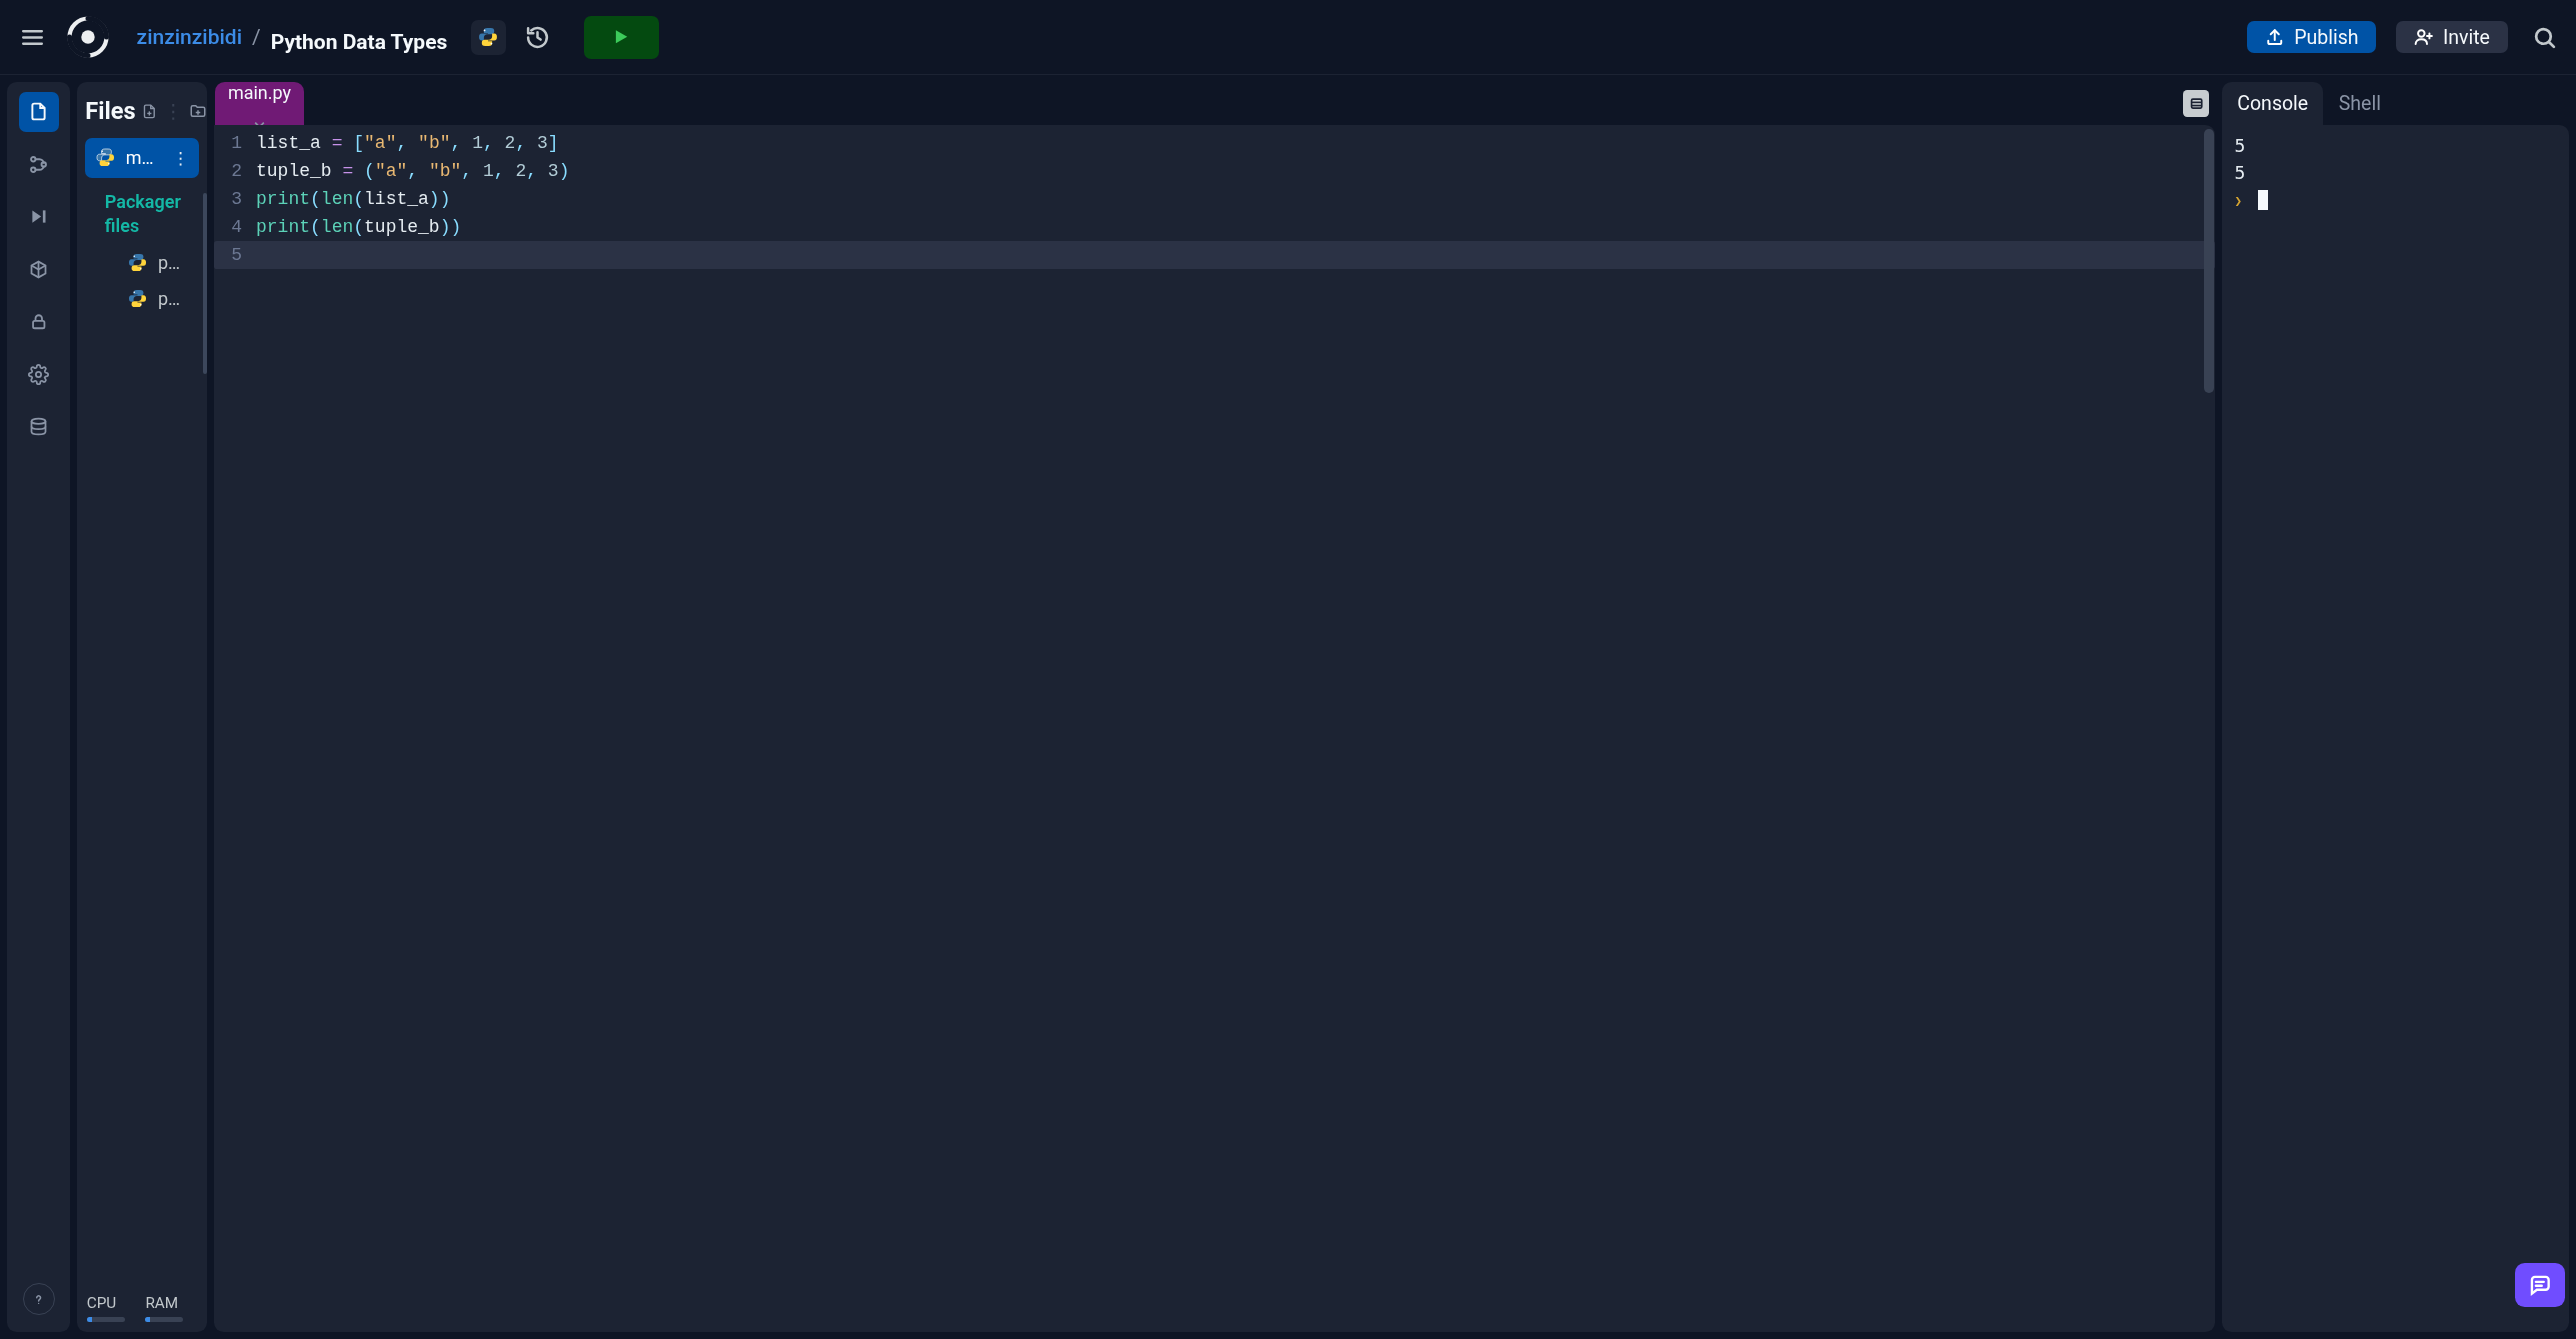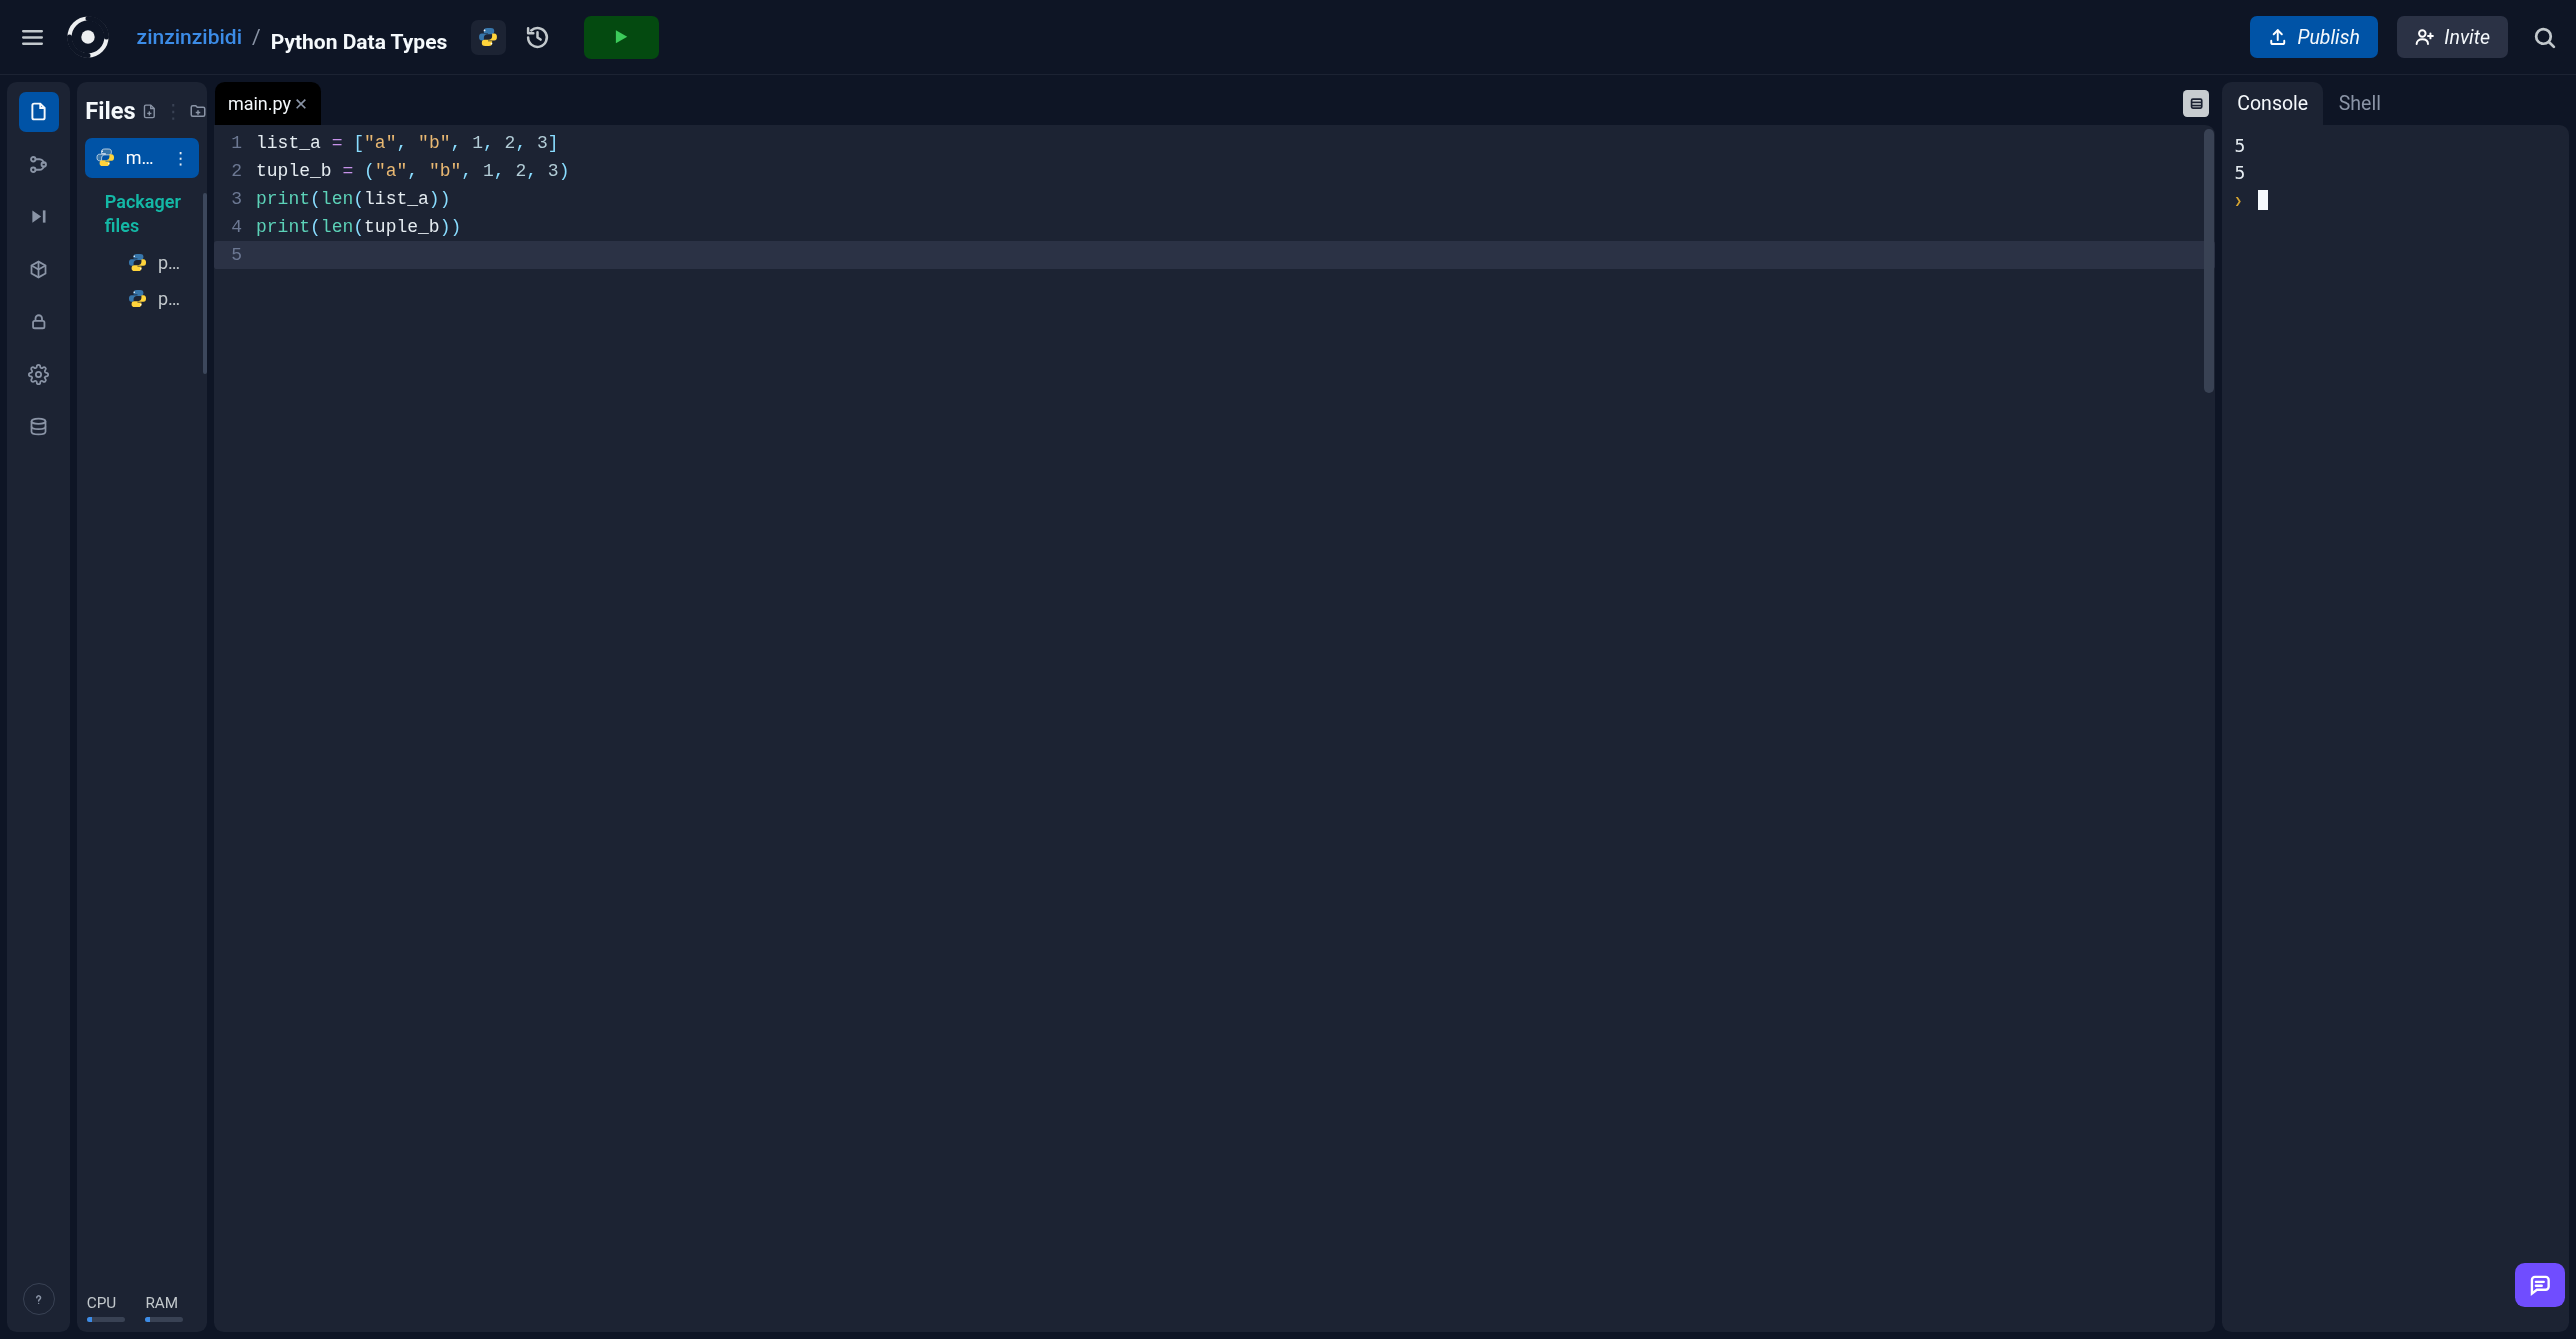--- a/index.html
+++ b/index.html
@@ -58,27 +58,26 @@
     background: #044A10;
     cursor: pointer;
   }
   .run-btn svg { width: 19.5px; height: 19.5px; }
 
   .topbar-spacer { flex: 1; }
 
   .pill-btn {
     display:inline-flex; align-items:center;
     gap: 9.7px;
-    height: 42px;
+    height: 32px;
     padding: 0 18px;
     border-radius: 7px;
     font-size: 19.5px;
     color: #F5F9FC;
     cursor: pointer;
-    font-style: italic;
   }
   .pill-primary { background: #0053A6; }
   .pill-muted   { background: #2B3245; margin-left: 11px; }
   .search-btn { margin-left: 8.3px; }
 
   
   .main {
     flex: 1;
     display: flex;
     min-height: 0;
@@ -188,25 +187,26 @@
   }
   .editor-tabs {
     display:flex; align-items:center;
     height: 43px;
     padding-left: 1.4px;
   }
   .editor-tab {
     display:flex; align-items:center;
     height: 100%;
     padding: 0 12.5px;
-    gap: 3px;
-    background:#000000;
+    gap: 14px;
+    background:#701a75;
     border-radius: 9.7px 9.7px 0 0;
     font-size: 18px;
     cursor:pointer;
+    flex-direction:column;
   }
   .editor-tab .close-x { color:#8A94A6; font-size:16.7px; cursor:pointer; }
   .editor-actions { margin-left:auto; margin-right:5.6px;}
   .panel-icon {
     width:26.4px; height:26.4px;
     background:#C8CDD0;
     border-radius:4.2px;
     display:inline-flex; align-items:center; justify-content:center;
     cursor:pointer;
   }

